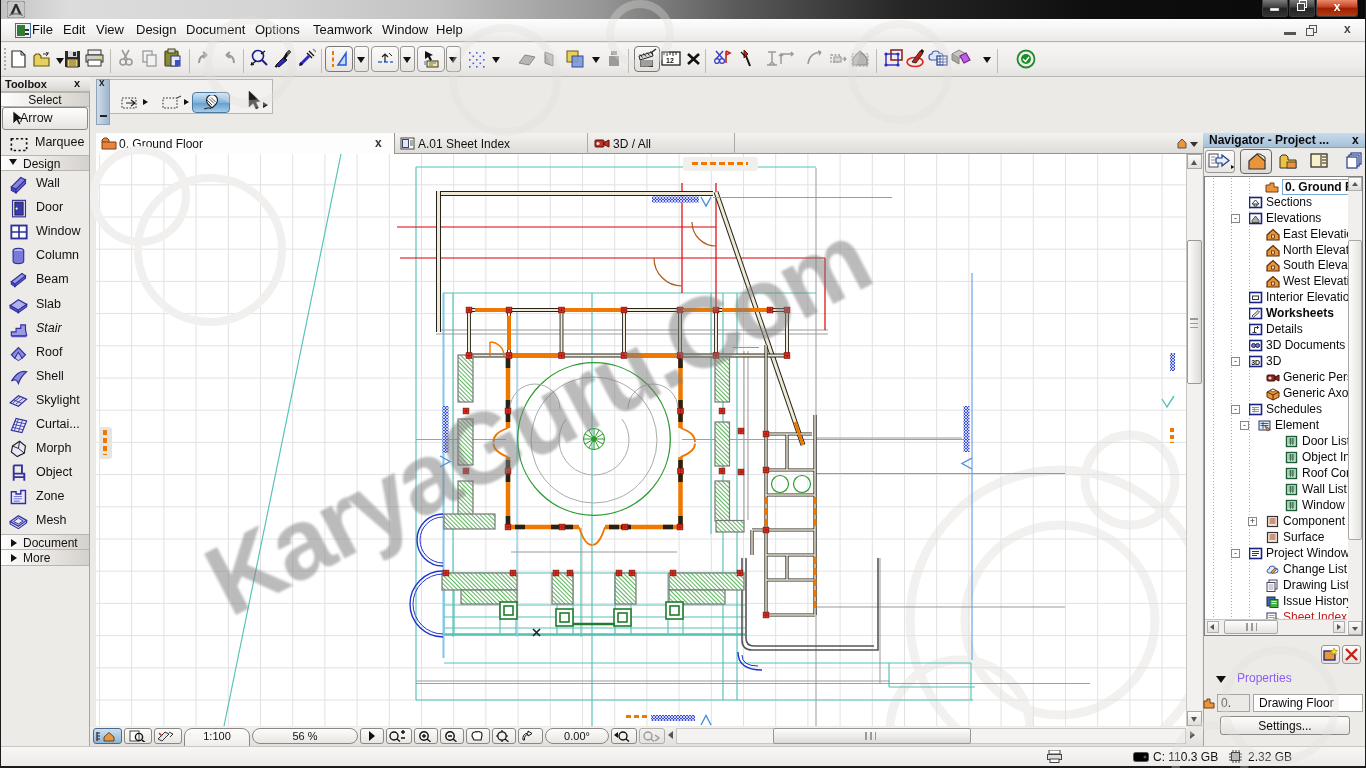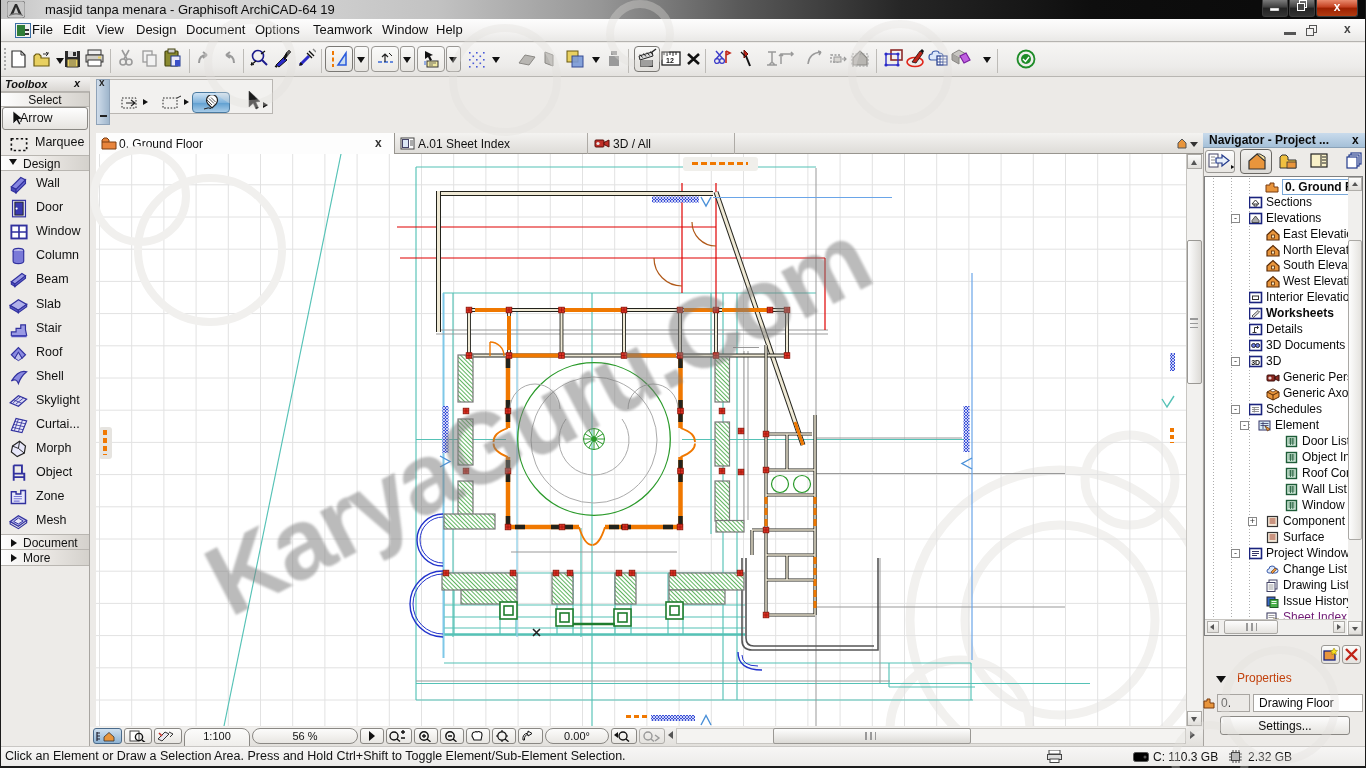--- a/index.html
+++ b/index.html
@@ -27,21 +27,20 @@
 </style></head>
 <body>
 <div class="w">
 
 <div class="abs titlebar"></div>
 <svg class="abs" style="left:7px;top:1px" width="18" height="17" viewBox="0 0 18 17">
       <rect x="0" y="0" width="18" height="17" rx="3" fill="#c8c8c8" stroke="#777" stroke-width="0.8"></rect>
       <path d="M3 14 L8 3 L10 3 L15 14 L12 14 L9 6 L6 14 Z" fill="#2a2a2a"></path>
       <path d="M2 14 Q9 10 16 14 L16 15 Q9 12 2 15 Z" fill="#7a7a7a"></path>
     </svg>
-<div class="abs titletxt">masjid tanpa menara - Graphisoft ArchiCAD-64 19</div>
 <div class="abs capbtn" style="left:1262px;width:26px;background:linear-gradient(#7a7a7a,#3f3f3f 45%,#222 50%,#333);border-radius:0 0 3px 3px;"><svg width="10" height="9">
         <rect x="0" y="6" width="9" height="3" fill="#fff" stroke="#666" stroke-width="0.5"></rect>
       </svg></div>
 <div class="abs capbtn" style="left:1289px;width:26px;background:linear-gradient(#7a7a7a,#3f3f3f 45%,#222 50%,#333);border-radius:0 0 3px 3px;"><svg width="12" height="11">
         <rect x="3.5" y="0.5" width="7" height="7" fill="none" stroke="#fff"></rect>
         <rect x="1.5" y="3.5" width="7" height="7" fill="#444" stroke="#fff"></rect>
       </svg></div>
 <div class="abs capbtn" style="left:1316px;width:42px;background:linear-gradient(#e98a6d,#c33f1f 45%,#9c2000 50%,#b13c12);border-radius:0 0 3px 3px;font-weight:bold;font-size:12px;">x</div>
 
 <div class="abs menubar"></div>
@@ -267,21 +266,21 @@
         <circle cx="10" cy="10" r="8.5" fill="none" stroke="#1e8c28" stroke-width="1.8"></circle>
         <circle cx="10" cy="10" r="5" fill="#1e8c28"></circle>
         <path d="M7 10 l2.5 2.5 L13 8" stroke="#fff" stroke-width="1.4" fill="none"></path>
       </svg>
 </div>
 
 <div class="abs" style="left:0;top:77px;width:1366px;height:669px;background:#eceae7;"></div>
 
 <div id="toolbox">
 <div class="abs" style="left:0;top:77px;width:90px;height:669px;background:#edebe8;border-right:1px solid #a8a5a1;"></div>
-<div class="abs panelhdr" style="left:0;top:77px;width:90px;height:15px;font-style:italic;">
+<div class="abs panelhdr" style="left:0;top:77px;width:90px;height:15px;">
         <span style="position:absolute;left:5px;top:1px">Toolbox</span>
         <span style="position:absolute;left:74px;top:0px;font-size:11px;">x</span>
       </div>
 <div class="abs gradbar" style="left:1px;top:92px;width:88px;height:15px;text-align:center;">Select</div>
 <div class="abs" style="left:2px;top:107px;width:86px;height:23px;background:linear-gradient(#fefefe,#e6e4e0);border:1px solid #8a8884;border-radius:3px;"></div>
 <svg class="abs" style="left:9px;top:109px" width="17" height="18" viewBox="0 0 17 18">
         <path d="M4 2 L4 15 L7.5 11.5 L10 16 L12 15 L9.6 10.6 L14 10 Z" fill="#111" stroke="#fff" stroke-width="0.7"></path>
       </svg>
 <div class="abs tbitem" style="left:20px;top:111px;">Arrow</div>
 <svg class="abs" style="left:9px;top:134px" width="20" height="20" viewBox="0 0 17 17">
@@ -323,21 +322,21 @@
 <svg class="abs" style="left:9px;top:295px" width="20" height="20" viewBox="0 0 17 17">
         <path d="M1 9 L8 4 L15 8 L8 13 Z" fill="#b0b0ea" stroke="#31319e" stroke-width="1"></path>
         <path d="M1 9 L8 13 L8 15 L1 11 Z" fill="#5a5ac8" stroke="#31319e" stroke-width="1"></path>
         <path d="M8 13 L15 8 L15 10 L8 15 Z" fill="#7a7ad8" stroke="#31319e" stroke-width="1"></path>
       </svg>
 <div class="abs tbitem" style="left:36px;top:297px;">Slab</div>
 <svg class="abs" style="left:9px;top:319px" width="20" height="20" viewBox="0 0 17 17">
         <path d="M2 14 L2 11 L6 11 L6 8 L10 8 L10 5 L14 5 L14 9 L15 14 Z" fill="#9a9ae4" stroke="#31319e" stroke-width="1"></path>
         <path d="M2 14 L15 14 L15 15.5 L2 15.5 Z" fill="#5050c0"></path>
       </svg>
-<div class="abs tbitem" style="left:36px;top:321px;">Stair</div>
+<div class="abs tbitem" style="left:36px;top:321px;font-style:italic;">Stair</div>
 <svg class="abs" style="left:9px;top:343px" width="20" height="20" viewBox="0 0 17 17">
         <path d="M2 10 L8 4 L14 10 L11 13 L8 8 L5 13 Z" fill="#8a8ae0" stroke="#31319e" stroke-width="1"></path>
         <path d="M5 13 L8 8 L11 13 L8 15 Z" fill="#c0c0ee" stroke="#31319e" stroke-width="0.8"></path>
       </svg>
 <div class="abs tbitem" style="left:36px;top:345px;">Roof</div>
 <svg class="abs" style="left:9px;top:367px" width="20" height="20" viewBox="0 0 17 17">
         <path d="M2 12 Q8 2 15 4 Q10 8 8 14 Q6 9 2 12 Z" fill="#8a8ae0" stroke="#31319e" stroke-width="1"></path>
       </svg>
 <div class="abs tbitem" style="left:36px;top:369px;">Shell</div>
 <svg class="abs" style="left:9px;top:391px" width="20" height="20" viewBox="0 0 17 17">
@@ -997,41 +996,41 @@
         <rect x="1" y="2" width="8" height="9" fill="#3868c8" stroke="#223"></rect>
         <rect x="4" y="4.5" width="8" height="8" fill="#48b048" stroke="#1e5c28"></rect>
         <path d="M5.5 6.5 h5 M5.5 8.5 h5" stroke="#fff" stroke-width="0.9"></path>
       </svg>
 <div class="abs" style="left:1283px;top:594px;font-size:12px;font-weight:normal;color:#0a0a0a;white-space:nowrap;">Issue History</div>
 <svg class="abs" style="left:1266px;top:611px" width="14" height="14" viewBox="0 0 14 14">
         <rect x="1" y="2" width="9" height="9" fill="#fff" stroke="#446" stroke-width="1.1"></rect>
         <path d="M2.5 4.5 h6 M2.5 6.5 h6 M2.5 8.5 h4" stroke="#888" stroke-width="0.8"></path>
         <path d="M7 8 h6 l-3 4 Z" fill="#e8d048" stroke="#5a4c08" stroke-width="0.7"></path>
       </svg>
-<div class="abs" style="left:1283px;top:610px;font-size:12px;font-weight:normal;color:#701a75;white-space:nowrap;">Sheet Index</div>
+<div class="abs" style="left:1283px;top:610px;font-size:12px;font-weight:normal;color:#b91c1c;white-space:nowrap;">Sheet Index</div>
 <div class="abs" style="left:1205px;top:619px;width:142px;height:16px;background:#f0efed;border-top:1px solid #c8c6c2;"></div>
 <div class="abs" style="left:1207px;top:621px;width:12px;height:12px;background:linear-gradient(#fcfcfb,#e0deda);border:1px solid #b0aeaa;"></div>
       <div class="abs" style="left:1210px;top:624px;width:0;height:0;border-top:3px solid transparent;border-bottom:3px solid transparent;border-right:4.5px solid #555;"></div>
 <div class="abs" style="left:1333px;top:621px;width:12px;height:12px;background:linear-gradient(#fcfcfb,#e0deda);border:1px solid #b0aeaa;"></div>
       <div class="abs" style="left:1337px;top:624px;width:0;height:0;border-top:3px solid transparent;border-bottom:3px solid transparent;border-left:4.5px solid #555;"></div>
 <div class="abs" style="left:1224px;top:620px;width:54px;height:14px;background:linear-gradient(#fdfdfd,#e4e2de);border:1px solid #aaa8a4;border-radius:2px;"></div>
 <div class="abs" style="left:1246px;top:623px;width:2px;height:8px;border-left:1px solid #999;border-right:1px solid #999;"></div>
       <div class="abs" style="left:1251px;top:623px;width:2px;height:8px;border-left:1px solid #999;border-right:1px solid #999;"></div>
       <div class="abs" style="left:1256px;top:623px;width:2px;height:8px;border-left:1px solid #999;"></div>
 <div class="abs" style="left:1321px;top:645px;width:19px;height:19px;background:linear-gradient(#fcfcfb,#e4e2de);border:1px solid #9a9894;border-radius:3px;"></div>
 <svg class="abs" style="left:1323px;top:647px" width="15" height="15">
         <rect x="1" y="4" width="11" height="9" fill="#e8953c" stroke="#1a237e" stroke-width="1.3"></rect>
         <path d="M11 1 l1.2 2.2 2.4 0.4 -1.8 1.7 0.5 2.4 -2.3 -1.1 -2.1 1.2 0.3 -2.4 -1.8 -1.6 2.4 -0.5 Z" fill="#f8e020" stroke="#8a7a00" stroke-width="0.5"></path>
       </svg>
 <div class="abs" style="left:1342px;top:645px;width:19px;height:19px;background:linear-gradient(#fcfcfb,#e4e2de);border:1px solid #9a9894;border-radius:3px;"></div>
 <svg class="abs" style="left:1344px;top:647px" width="15" height="15">
         <path d="M2 2 L13 13 M13 2 L2 13" stroke="#c02418" stroke-width="2.4"></path>
       </svg>
 <div class="abs" style="left:1216px;top:676px;width:0;height:0;border-left:5px solid transparent;border-right:5px solid transparent;border-top:7px solid #111;"></div>
-<div class="abs" style="left:1237px;top:671px;font-size:12px;color:#c2410c;">Properties</div>
+<div class="abs" style="left:1237px;top:671px;font-size:12px;color:#8b5cf6;">Properties</div>
 <svg class="abs" style="left:1203px;top:697px" width="12" height="12">
         <path d="M1 4 L1 11 L11 11 L11 6 L7 6 L7 2 L4 2 L4 4 Z" fill="#e8953c" stroke="#7a3c10" stroke-width="1"></path>
       </svg>
 <div class="abs" style="left:1217px;top:694px;width:33px;height:18px;background:#eceae7;border:1px solid #a8a5a1;font-size:12px;color:#333;padding:1px 3px;">0.</div>
 <div class="abs" style="left:1253px;top:694px;width:110px;height:18px;background:#fff;border:1px solid #a8a5a1;font-size:12px;color:#0a0a0a;padding:1px 5px;">Drawing Floor</div>
 <div class="abs" style="left:1220px;top:716px;width:130px;height:19px;background:linear-gradient(#fdfdfd,#e6e4e0);border:1px solid #8a8884;border-radius:3px;font-size:12px;color:#0a0a0a;text-align:center;line-height:18px;">Settings...</div>
 </div>
 
 <div id="bottombar">
 <div class="abs" style="left:90px;top:727px;width:1113px;height:19px;background:linear-gradient(#f2f1ef,#e2e0dc);"></div>
@@ -1110,21 +1109,20 @@
       <div class="abs" style="left:1191px;top:160px;width:0;height:0;border-left:3.5px solid transparent;border-right:3.5px solid transparent;border-bottom:5px solid #555;"></div>
 <div class="abs" style="left:1187px;top:711px;width:15px;height:15px;background:linear-gradient(#fcfcfb,#e0deda);border:1px solid #aaa8a4;"></div>
       <div class="abs" style="left:1191px;top:717px;width:0;height:0;border-left:3.5px solid transparent;border-right:3.5px solid transparent;border-top:5px solid #555;"></div>
 <div class="abs" style="left:1187px;top:240px;width:15px;height:144px;background:linear-gradient(90deg,#fdfdfd,#dcdad6);border:1px solid #9a9894;border-radius:2px;"></div>
 <div class="abs" style="left:1190px;top:318px;width:8px;height:2px;border-top:1px solid #999;border-bottom:1px solid #999;"></div>
       <div class="abs" style="left:1190px;top:323px;width:8px;height:2px;border-top:1px solid #999;"></div>
       <div class="abs" style="left:1190px;top:327px;width:8px;height:2px;border-top:1px solid #999;"></div>
 </div>
 
 <div class="abs statusbar"></div>
-<div class="abs" style="left:5px;top:749px;font-size:12.5px;color:#111;">Click an Element or Draw a Selection Area. Press and Hold Ctrl+Shift to Toggle Element/Sub-Element Selection.</div>
 <svg class="abs" style="left:1047px;top:750px" width="15" height="13">
       <rect x="2" y="0" width="11" height="4" fill="#fff" stroke="#444" stroke-width="1"></rect>
       <rect x="0.5" y="4.5" width="14" height="5" fill="#ddd" stroke="#444"></rect>
       <rect x="3" y="9" width="9" height="3.5" fill="#fff" stroke="#444" stroke-width="1"></rect>
     </svg>
 <svg class="abs" style="left:1133px;top:752px" width="16" height="10">
       <rect x="0.5" y="0.5" width="15" height="9" rx="2" fill="linear-gradient(#eee,#999)" stroke="#555"></rect>
       <circle cx="12" cy="5" r="1.5" fill="#555"></circle>
     </svg>
 <div class="abs" style="left:1153px;top:750px;font-size:12px;color:#111;">C: 110.3 GB</div>

